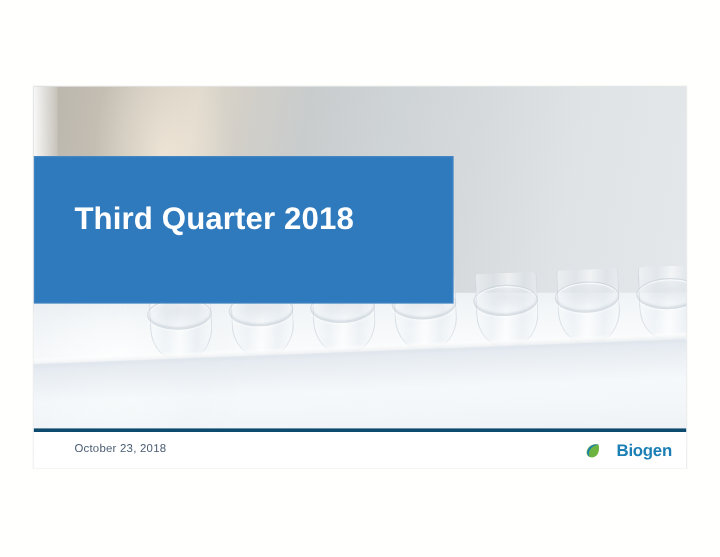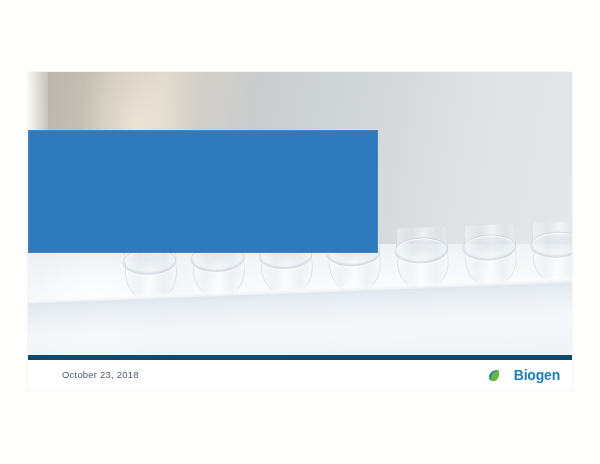--- a/index.html
+++ b/index.html
@@ -232,21 +232,21 @@
   }
 
   
   .footer {
     position: absolute;
     left: 0;
     bottom: 0;
     width: 100%;
     height: 30px;
     background: #ffffff;
-    border-top: 5px solid #0c4a6e;
+    border-top: 3px solid #0c4a6e;
   }
   .footer-date {
     position: absolute;
     left: 34px;
     top: 9px;
     font-size: 9.5px;
     color: #4a5c73;
     letter-spacing: 0.2px;
     white-space: nowrap;
   }
@@ -310,20 +310,21 @@
         <div class="well" style="left:342px;"></div>
         <div class="well" style="left:410px;"></div>
       </div>
 
       <div class="rack-text">TUBES</div>
 
       <div class="photo-vignette"></div>
     </div>
 
     <div class="title-band">
+      <div class="slide-title">Third Quarter 2018</div>
     </div>
 
     <div class="footer">
       <div class="footer-date">October 23, 2018</div>
 
       <div class="logo">
         <svg class="logo-mark" viewBox="0 0 26 26">
           <path d="M23.5 3.2 C16.5 1.2 8.4 4.2 5.0 10.6 C2.2 15.9 4.0 21.6 9.0 23.6 C15.0 26.0 21.4 22.2 23.4 15.6 C24.9 10.7 24.6 6.3 23.5 3.2 Z" fill="#6cb33f"></path>
           <path d="M23.5 3.2 C20.0 2.2 15.6 2.6 11.8 5.0 C6.4 8.4 3.4 14.6 5.3 19.6 C6.1 21.7 7.6 22.9 9.0 23.6 C6.0 19.0 7.6 12.4 12.4 8.0 C16.0 4.7 20.3 3.2 23.5 3.2 Z" fill="#1b7fb5"></path>
         </svg>

